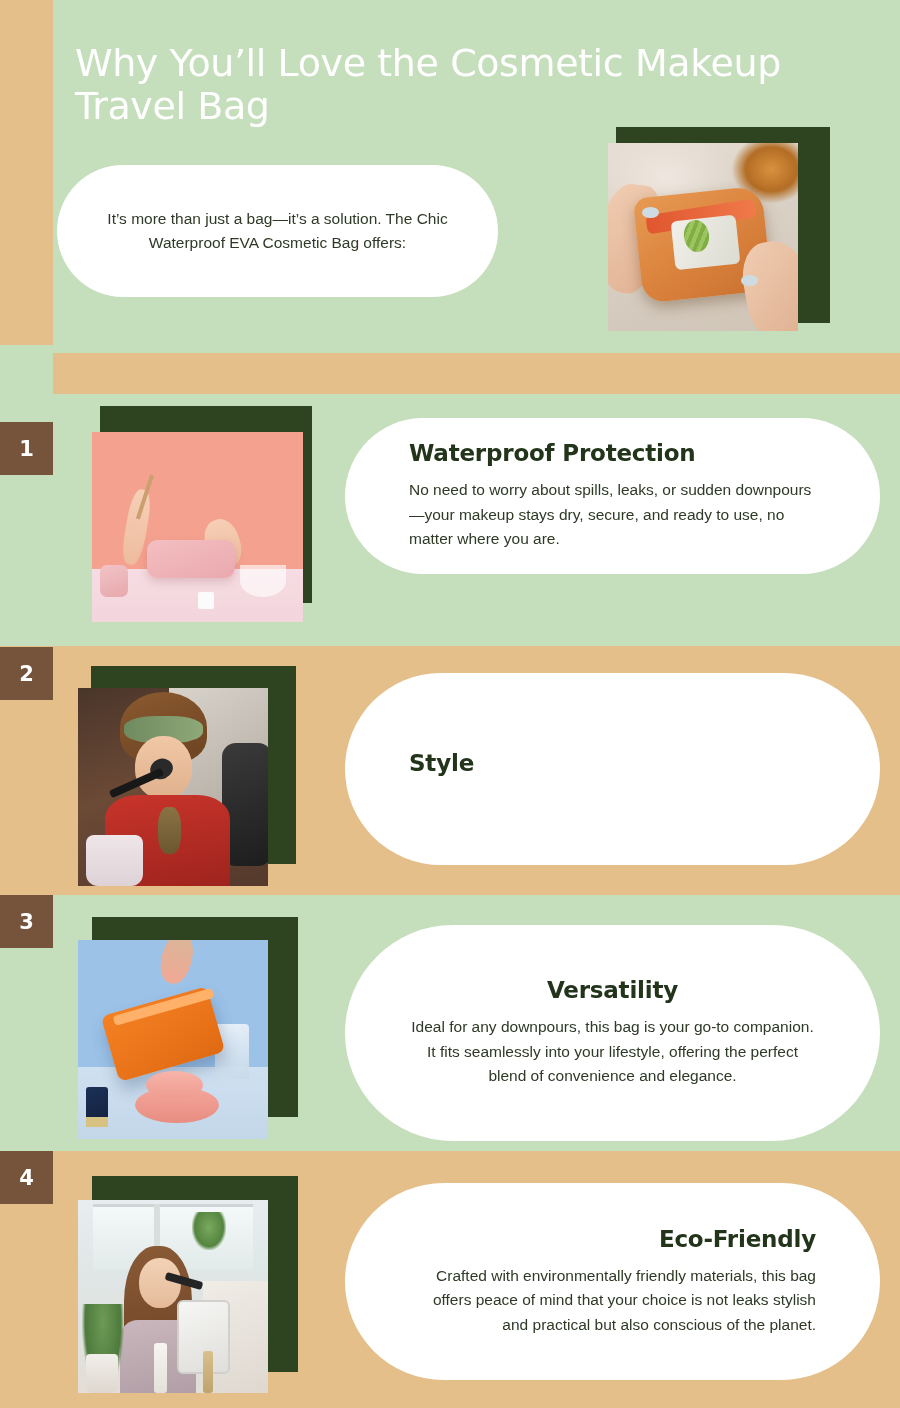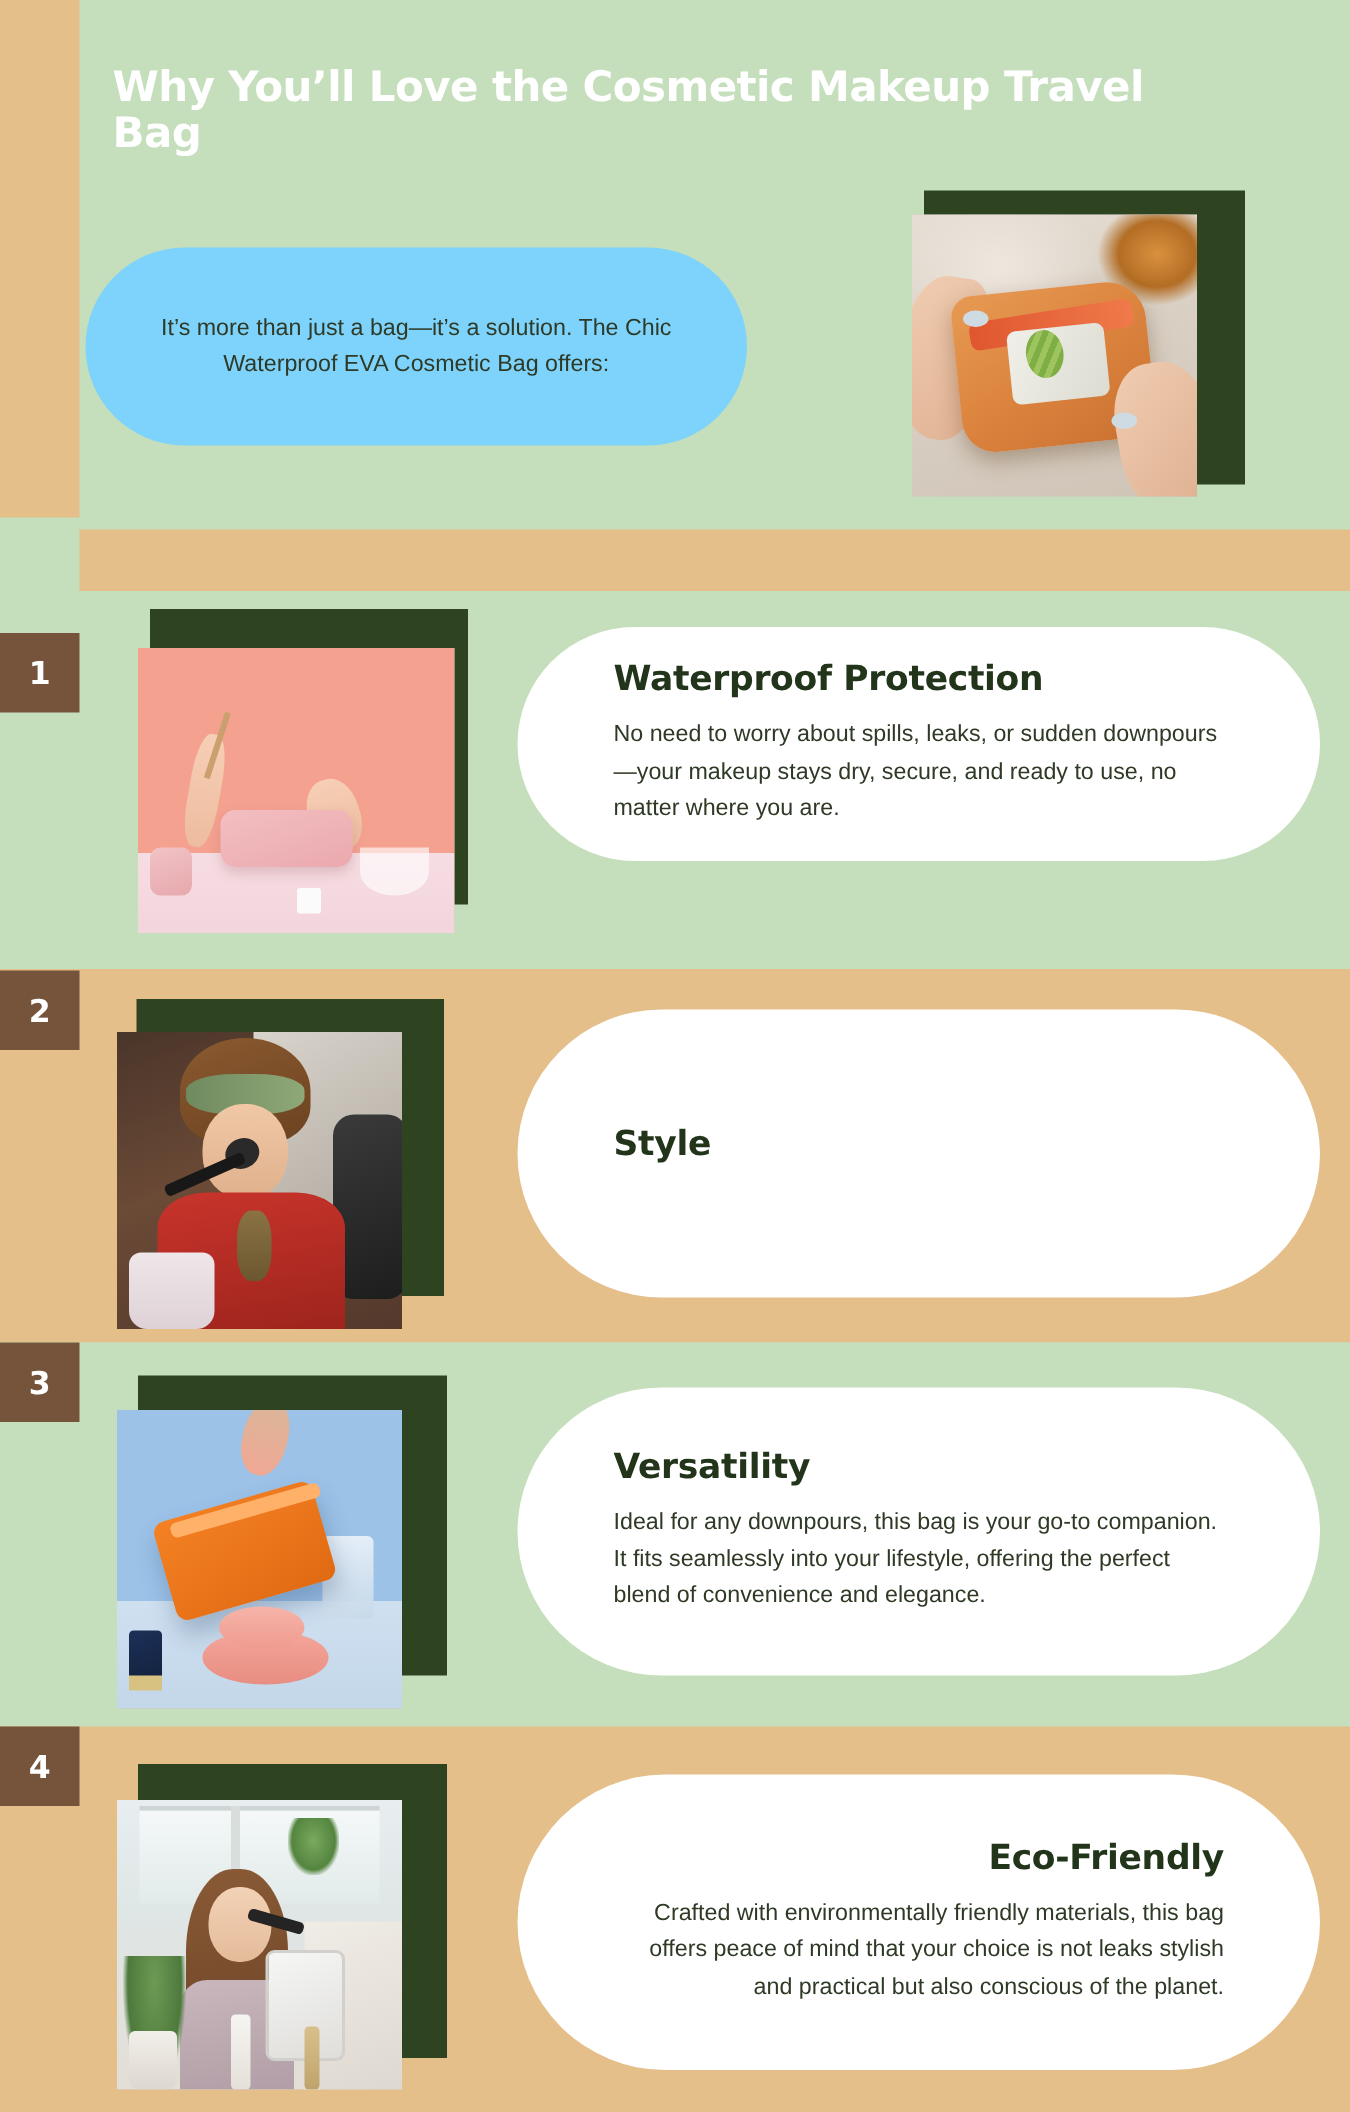--- a/index.html
+++ b/index.html
@@ -11,27 +11,27 @@
     overflow:hidden;
     position:relative;
   }
   .page{position:relative;width:900px;height:1408px;overflow:hidden;background:#c5debb;}
 
   
   .header{position:absolute;left:0;top:0;width:900px;height:345px;background:#c5debb;}
   .header-left-strip{position:absolute;left:0;top:0;width:53px;height:345px;background:#e4bf8a;}
   .title{
     position:absolute;left:75px;top:42px;width:745px;
-    color:#ffffff;font-weight:700;font-size:28px;line-height:1.12;
+    color:#ffffff;font-weight:400;font-size:38px;line-height:1.12;
     letter-spacing:-0.4px;
     font-family:"DejaVu Sans", sans-serif;
   }
   .intro-pill{
     position:absolute;left:57px;top:165px;width:441px;height:132px;
-    background:#7dd3fc;border-radius:999px;
+    background:#ffffff;border-radius:999px;
     display:flex;align-items:center;justify-content:center;
     box-sizing:border-box;padding:0 40px;
   }
   .intro-pill p{
     margin:0;text-align:center;color:#2f3a26;
     font-size:15.5px;line-height:1.55;font-family:"Liberation Sans", sans-serif;
   }
 
   
   .framed{position:absolute;}
@@ -294,21 +294,21 @@
           <div class="a3-bag"></div>
           <div class="a3-zip"></div>
           <div class="a3-disc"></div>
           <div class="a3-disc2"></div>
           <div class="a3-lip"></div>
           <div class="a3-lipcap"></div>
         </div>
       </div>
     </div>
 
-    <div class="card" style="left:345px;top:30px;width:535px;height:192px;">
+    <div class="card" style="left:345px;top:30px;width:535px;height:216px;text-align:center;">
       <div class="card-inner">
         <h3>Versatility</h3>
         <p>Ideal for any downpours, this bag is your go-to companion. It fits seamlessly into your lifestyle, offering the perfect blend of convenience and elegance.</p>
       </div>
     </div>
   </div>
 
   <div class="row tan" style="top:1151px;height:257px;">
     <div class="row-left-strip"></div>
     <div class="badge" style="top:0px;">

